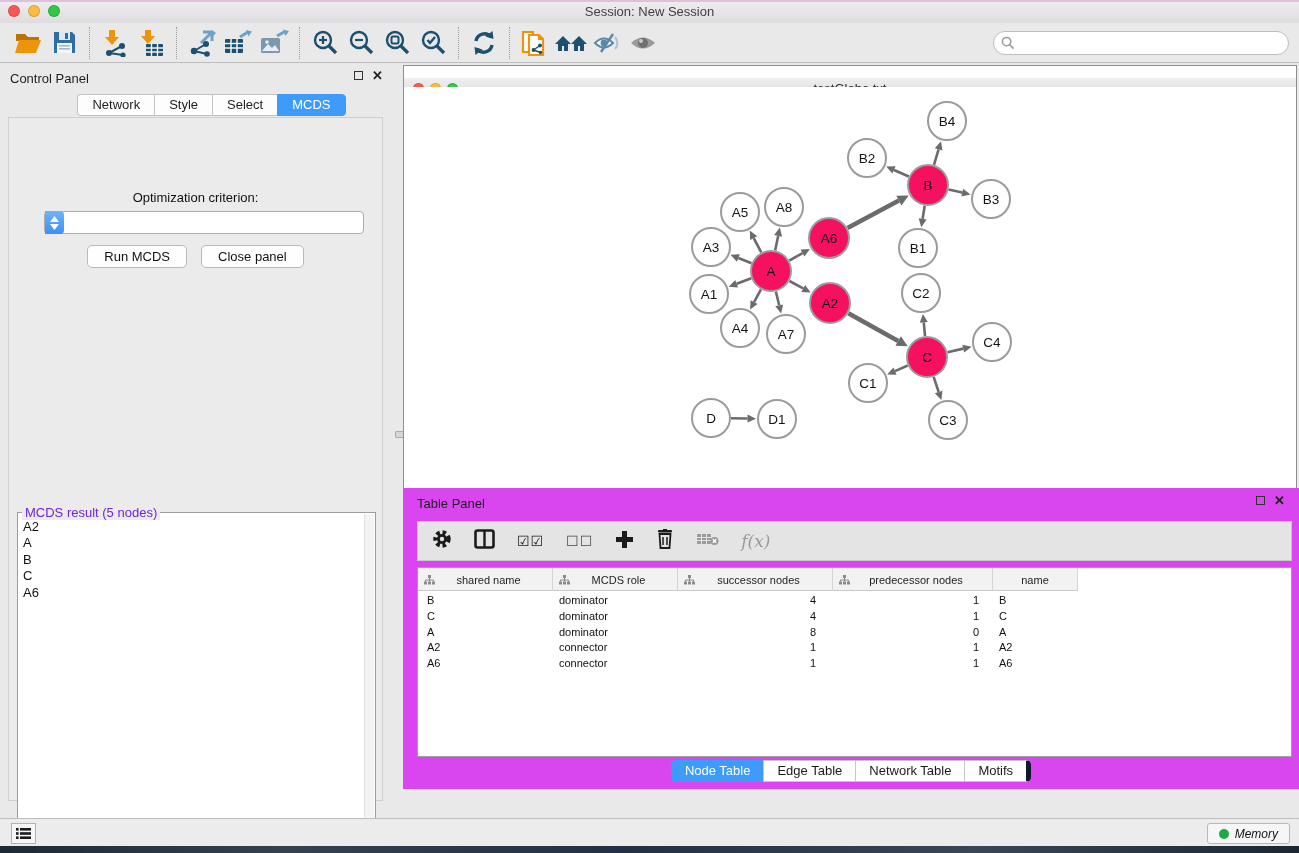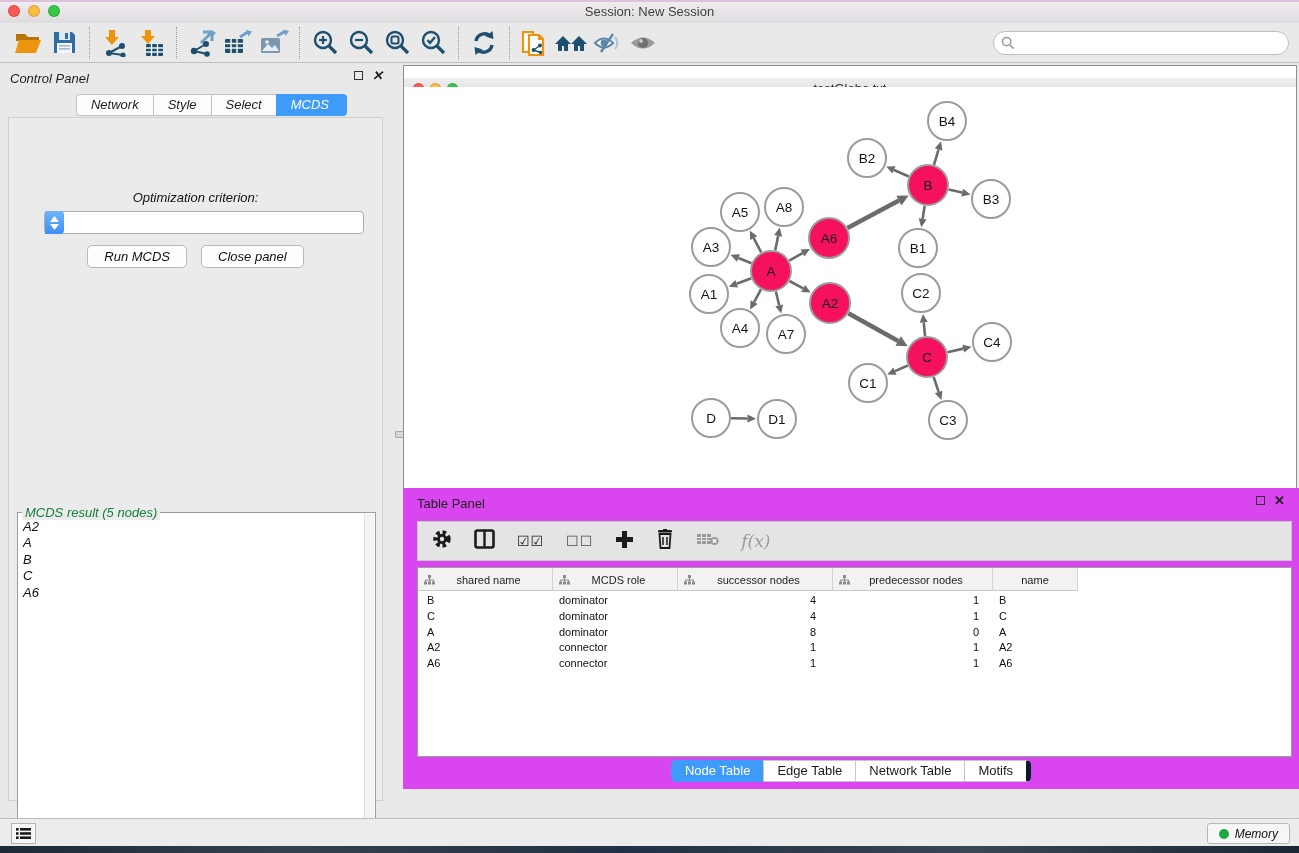--- a/index.html
+++ b/index.html
@@ -17,46 +17,46 @@
   
   .toolbar { position:absolute; left:0; top:23px; width:1299px; height:40px;
     background:#E9E9E9; border-bottom:1px solid #BDBDBD; display:flex; align-items:center; padding:0 10px; }
   .tbi { width:36px; height:34px; display:flex; align-items:center; justify-content:center; cursor:default; }
   .tsep { width:0; height:32px; border-left:1px dotted #9C9C9C; margin:0 7px; }
   .searchbox { position:absolute; right:10px; top:8px; width:296px; height:24px; background:#FFF;
     border:1px solid #BDBDBD; border-radius:12px; display:flex; align-items:center; padding-left:7px; }
   .searchbox input { border:none; outline:none; flex:1; height:18px; font-size:12px; background:transparent; }
 
   
-  .control-panel { position:absolute; left:0; top:63px; width:391px; height:755px; background:#E9E9E9;font-style:italic; }
+  .control-panel { position:absolute; left:0; top:63px; width:391px; height:755px; background:#E9E9E9; }
   .panel-title-row { position:absolute; left:10px; top:8px; right:8px; height:16px; font-size:13px; color:#1E1E1E; }
   .panel-wicons { position:absolute; right:8px; top:7px; display:flex; gap:9px; align-items:center; }
   .float-icon { width:9px; height:9px; border:1.5px solid #333; display:inline-block; }
   .close-icon { font-size:13px; font-weight:bold; color:#222; line-height:11px; }
   .cp-tabs { position:absolute; left:0; top:31px; width:100%; display:flex; justify-content:center;margin-left:16px; }
   .cp-tab { height:22px; line-height:20px; padding:0 14px; background:#FDFDFD; border:1px solid #C2C2C2;
     border-right:none; font-size:13px; color:#1E1E1E; }
   .cp-tab:first-child { border-radius:4px 0 0 4px; }
-  .cp-tab:last-child { border-right:4px solid #14532d; border-radius:0 4px 4px 0; }
+  .cp-tab:last-child { border-right:1px solid #14532d; border-radius:0 4px 4px 0; }
   .cp-tab.active { background:#3E9BF9; border-color:#3E9BF9; color:#FFF; }
   .cp-inner { position:absolute; left:8px; top:54px; width:375px; height:684px; background:#EBEBEB;
     border:1px solid #CFCFCF; }
   .opt-label { position:absolute; left:0; width:100%; top:72px; text-align:center; font-size:13px; color:#111; }
   .criterion { position:absolute; left:35px; top:93px; width:320px; height:23px; background:#FFF;
     border:1px solid #ADADAD; border-radius:4px; display:flex; align-items:center; }
   .criterion .val { flex:1; padding-left:9px; font-size:13px; color:#111; white-space:nowrap; }
   .stepper { width:19px; height:23px; margin:-1px -1px -1px 0; border-radius:0 4px 4px 0;
     background:linear-gradient(#6FB4FB,#3E8EF5); display:flex; flex-direction:column;
     align-items:center; justify-content:center; gap:2px; }
   .cp-buttons { position:absolute; left:0; top:127px; width:100%; display:flex; justify-content:center; gap:14px; }
   .btn { height:23px; padding:0 16px; background:#FEFEFE; border:1px solid #B9B9B9; border-radius:5px;
     font-size:13px; color:#111; line-height:21px; }
   .mcds-fieldset { position:absolute; left:8px; top:394px; width:359px; height:340px;
     border:1px solid #9C9C9C; background:#FFF; }
-  .mcds-legend { position:absolute; left:4px; top:-8px; background:#EBEBEB; padding:0 3px; font-size:13px; color:#15803d; }
+  .mcds-legend { position:absolute; left:4px; top:-8px; background:#EBEBEB; padding:0 3px; font-size:13px; color:#6d28d9; }
   .mcds-list { position:absolute; left:2px; top:6px; right:12px; bottom:2px; overflow:hidden; }
   .result-item { font-size:13px; color:#111; height:16.4px; padding-left:3px; }
   .mcds-scroll { position:absolute; right:1px; top:1px; width:10px; bottom:1px; background:#F4F4F4; border-left:1px solid #E0E0E0; }
 
   
   .grip { position:absolute; width:9px; height:7px; background:#D6D6D6; border:1px solid #ABABAB; border-radius:1px; }
 
   
   .net-frame { position:absolute; left:403px; top:65px; width:894px; height:446px;
     border:1px solid #8F8F8F; background:#FFF; }

